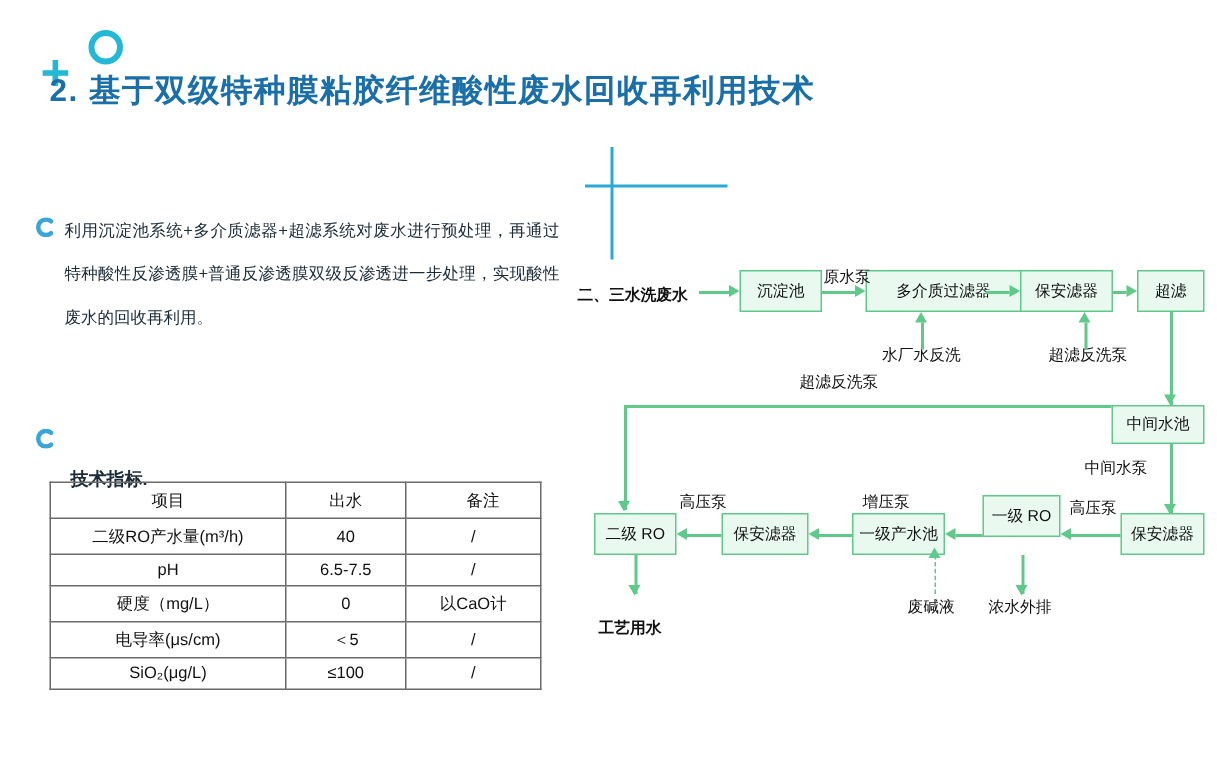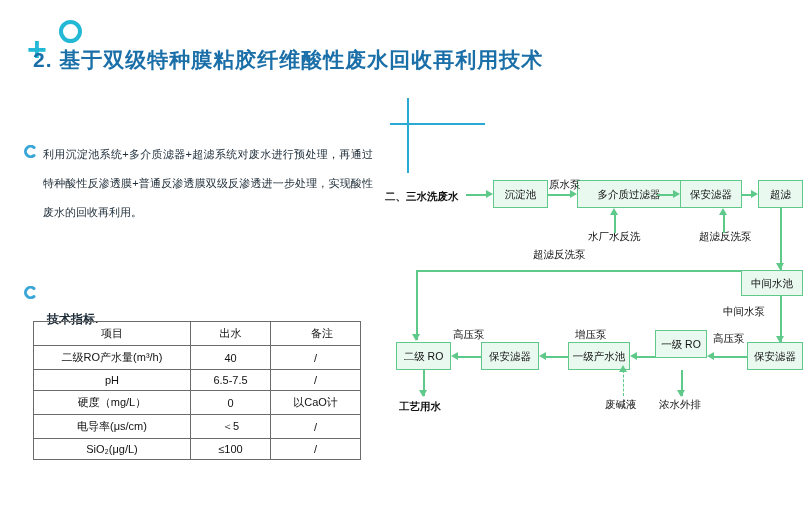--- a/index.html
+++ b/index.html
@@ -184,21 +184,21 @@
     <div class="arw l" style="left:156px;top:252px;"></div>
     <div class="ln h" style="left:75px;top:256px;width:23px;"></div>
     <div class="arw l" style="left:68px;top:252px;"></div>
 
     <div class="lbl" style="left:330px;top:232px;">高压泵</div>
     <div class="lbl" style="left:192px;top:228px;">增压泵</div>
     <div class="lbl" style="left:70px;top:228px;">高压泵</div>
 
     <div class="ln v" style="left:40px;top:270px;height:26px;"></div>
     <div class="arw d" style="left:36px;top:290px;"></div>
-    <div class="lbl b" style="left:16px;top:300px;">工艺用水</div>
+    <div class="lbl b" style="left:16px;top:312px;">工艺用水</div>
 
     <div class="dash" style="left:240px;top:270px;height:26px;"></div>
     <div class="arw u" style="left:236px;top:265px;"></div>
     <div class="lbl" style="left:222px;top:298px;">废碱液</div>
 
     <div class="ln v" style="left:298px;top:270px;height:26px;"></div>
     <div class="arw d" style="left:294px;top:290px;"></div>
     <div class="lbl" style="left:276px;top:298px;">浓水外排</div>
 
   </div>

